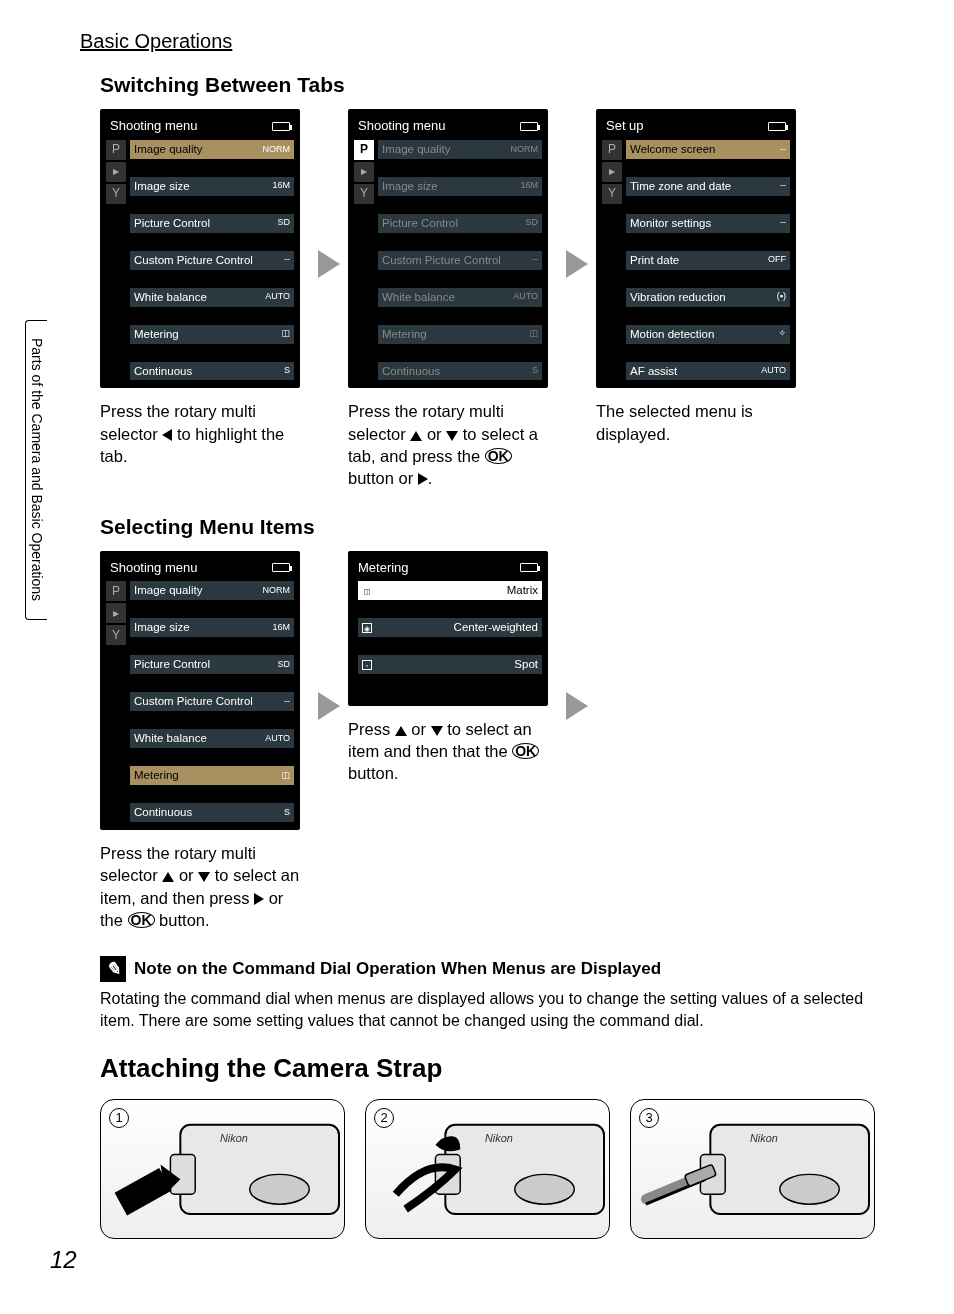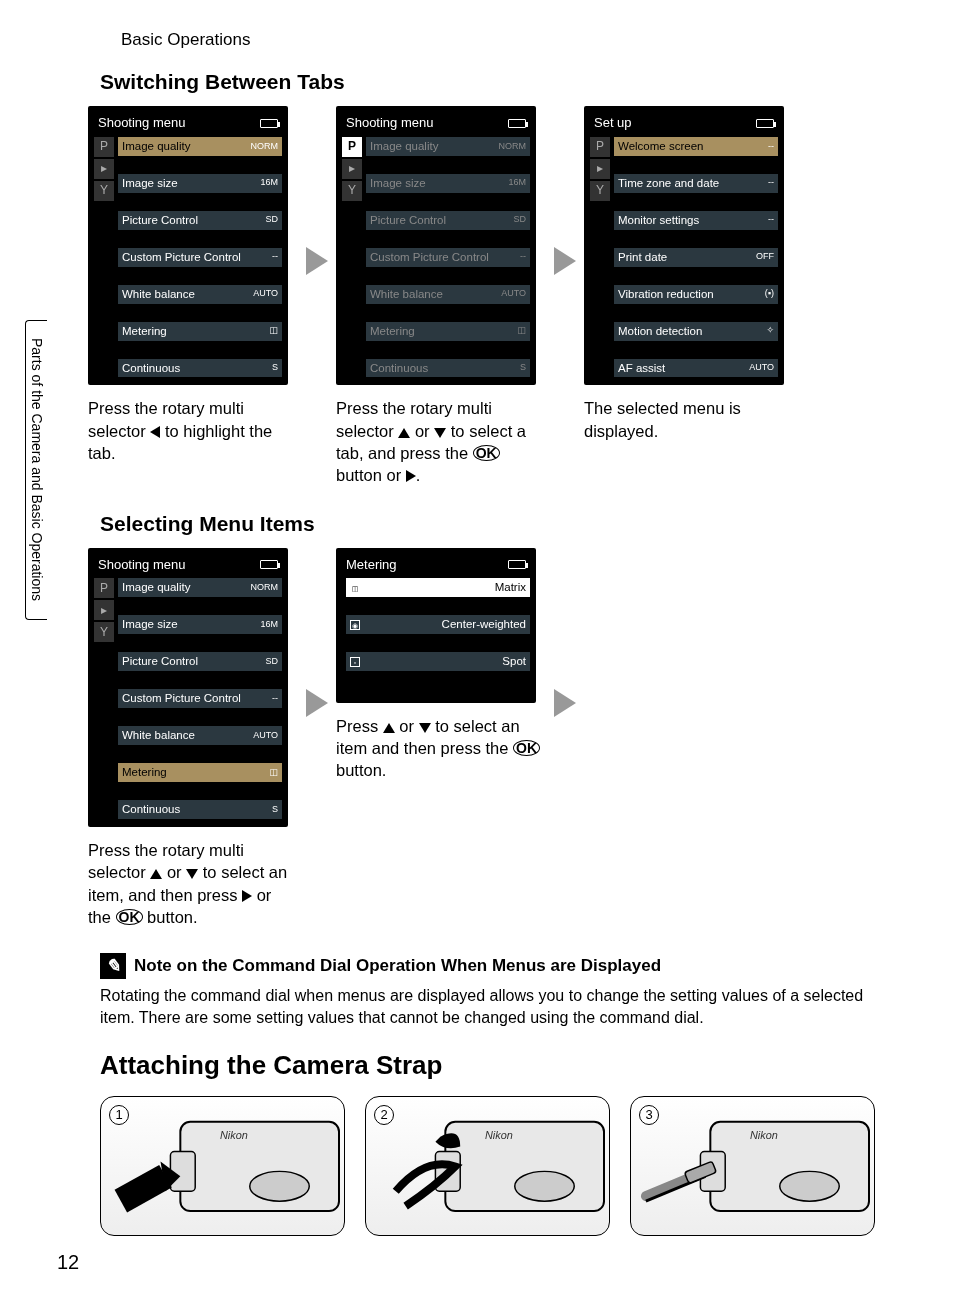--- a/index.html
+++ b/index.html
@@ -5,24 +5,24 @@
   * { box-sizing: border-box; margin: 0; padding: 0; }
   body {
     width: 954px;
     height: 1314px;
     background: #fff;
     font-family: "Segoe UI", "Helvetica Neue", Arial, sans-serif;
     color: #000;
     position: relative;
     padding: 30px 60px 30px 60px;
   }
-  .breadcrumb { font-size: 17px; margin-bottom: 20px; margin-left: 61px; }
+  .breadcrumb { font-size: 20px; margin-bottom: 20px; margin-left: 20px; text-decoration: underline; }
   .section-title { font-size: 21px; font-weight: bold; margin: 10px 0 12px 40px; }
   .main-title { font-size: 26px; font-weight: bold; margin: 20px 0 15px 40px; }
-  .row { display: flex; align-items: flex-start; gap: 8px; margin-left: 28px; margin-bottom: 25px; }
+  .row { display: flex; align-items: flex-start; gap: 8px; margin-left: 40px; margin-bottom: 25px; }
   .col { display: flex; flex-direction: column; align-items: flex-start; }
   .arrow {
     align-self: center;
     margin-top: -70px;
     width: 0; height: 0;
     border-top: 14px solid transparent;
     border-bottom: 14px solid transparent;
     border-left: 22px solid #999;
   }
   
@@ -151,21 +151,21 @@
     width: 22px;
     border: 1px solid #000;
     border-radius: 4px 0 0 4px;
     border-right: none;
     display:flex; align-items:center; justify-content:center;
   }
   .side-tab span {
     writing-mode: vertical-rl;
     font-size: 14px;
   }
-  .page-num { position:absolute; left: 57px; bottom: 40px; font-size: 20px; }
+  .page-num { position:absolute; left: 50px; bottom: 40px; font-size: 24px; font-style: italic; }
 </style>
 </head>
 <body>
 
 <div class="side-tab">
   <span>Parts of the Camera and Basic Operations</span>
 </div>
 
 <div class="breadcrumb">Basic Operations</div>
 
@@ -395,21 +395,21 @@
               <span style="margin-left: 6px;">Center-weighted</span>
             </div>
             <div class="mrow">
               <span class="ind">▫</span>
               <span style="margin-left: 6px;">Spot</span>
             </div>
           </div>
       </div>
     </div>
     <div class="caption">
-      <span>Press </span><span class="tri-up"></span><span> or </span><span class="tri-down"></span><span> to select an item and then press the </span><span class="ok-badge">OK</span><span> button.</span>
+      <span>Press </span><span class="tri-up"></span><span> or </span><span class="tri-down"></span><span> to select an item and then that the </span><span class="ok-badge">OK</span><span> button.</span>
     </div>
   </div>
 
   <div class="arrow"></div>
 
 </div>
 
 <div class="note-block">
   <div class="note-header">
     <div class="note-icon">✎</div>

